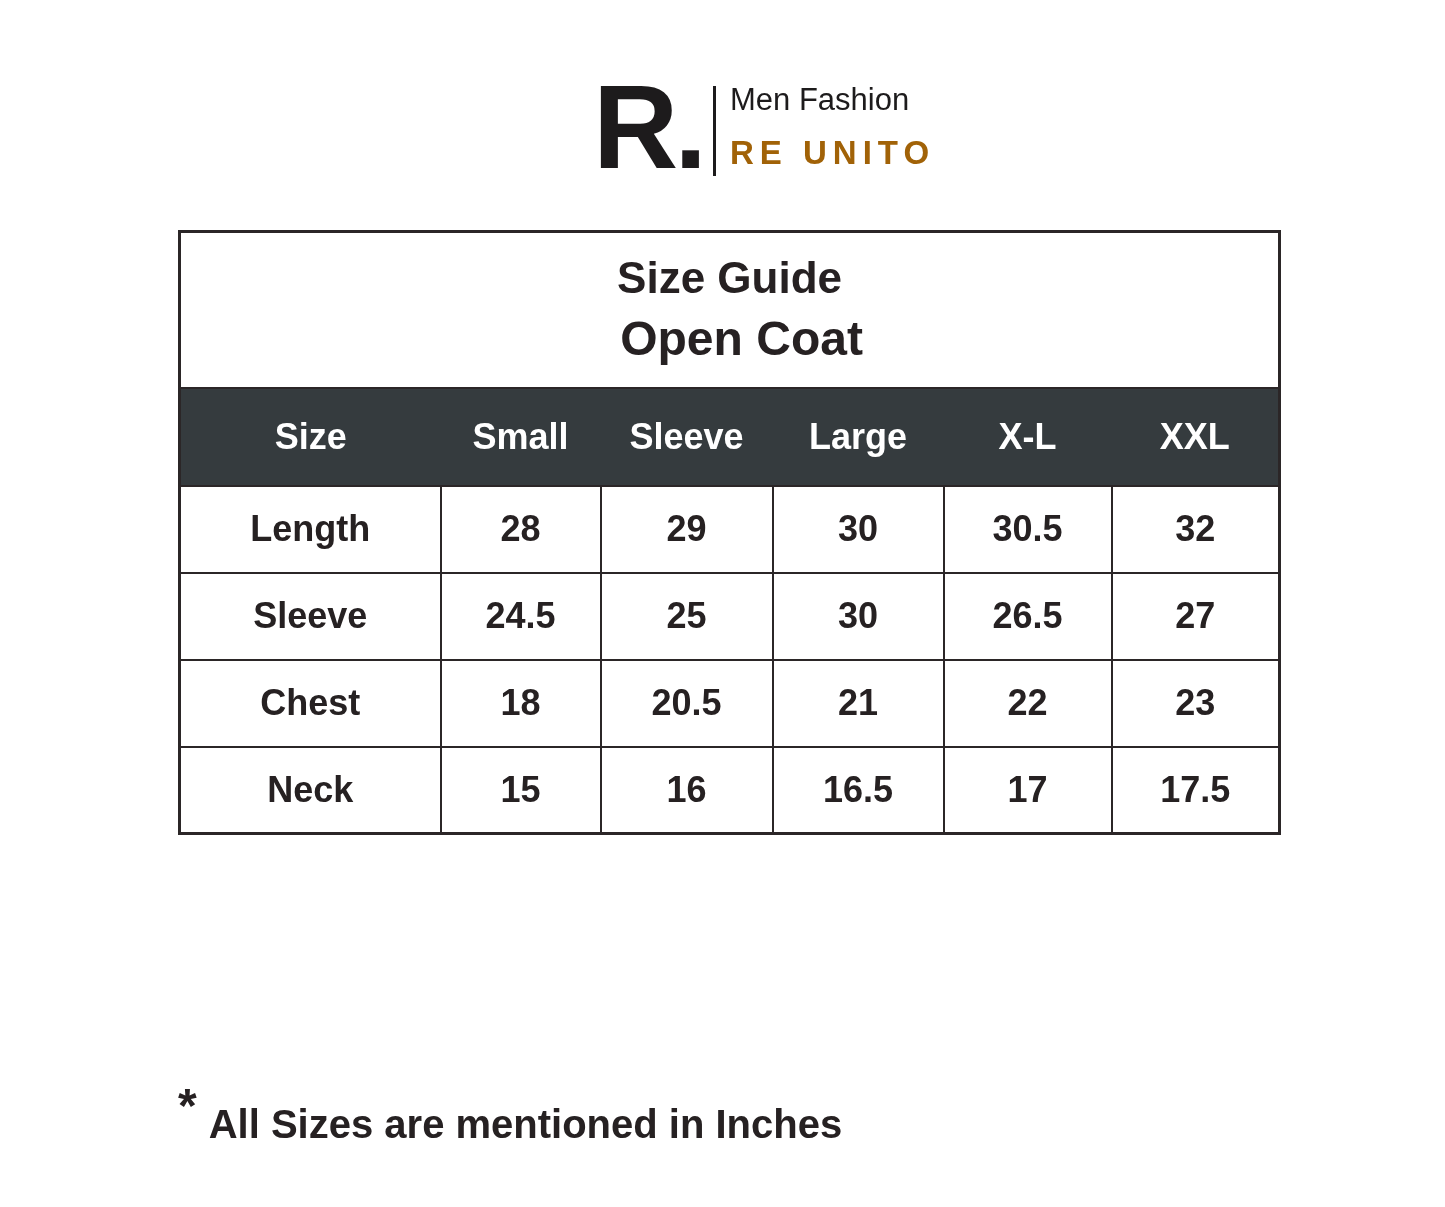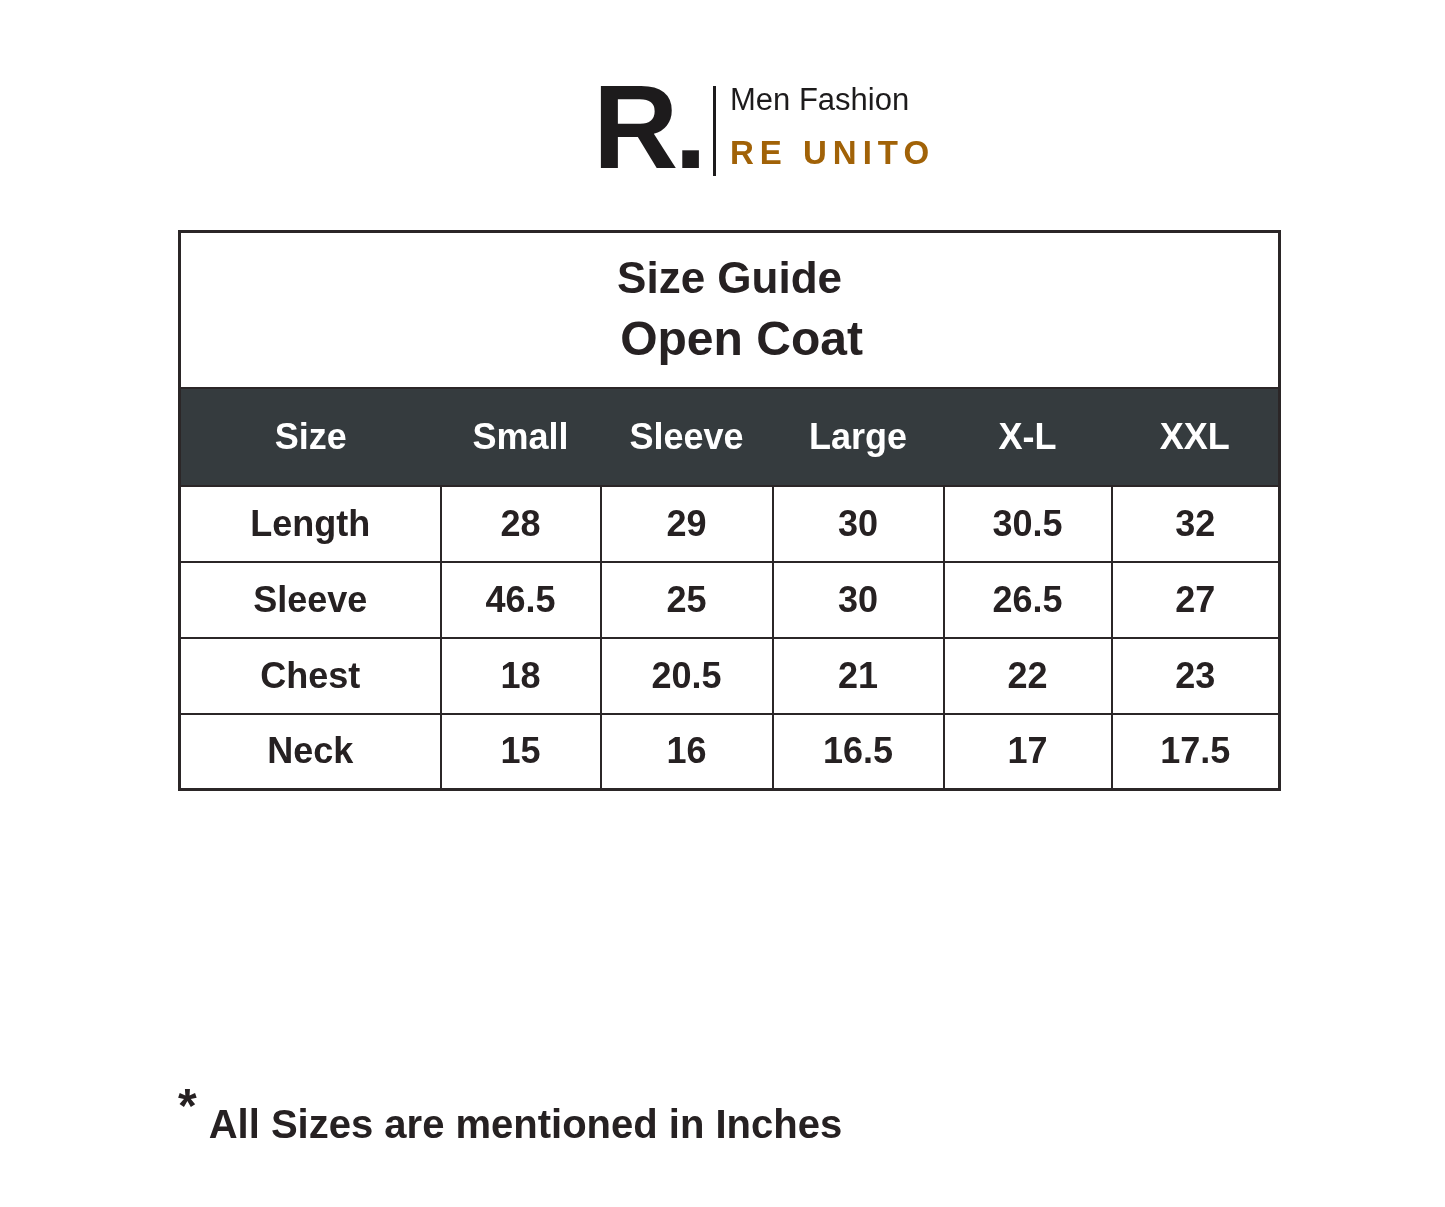--- a/index.html
+++ b/index.html
@@ -47,21 +47,21 @@
   tr.head-row th {
     background: var(--header_bg); color: var(--header_text);
     height: 98px; font-size: 36px; font-weight: 700;
     text-align: center; vertical-align: middle;
     border-top: 2px solid var(--line); border-bottom: 2px solid var(--line);
     border-left: 0; border-right: 0;
     padding: 0;
   }
 
   td.cell {
-    height: 76px; text-align: center; vertical-align: middle;
+    height: 87px; text-align: center; vertical-align: middle;
     font-size: 36px; font-weight: 700;
     border: 2px solid var(--line); background: #fff;
     padding: 0;
   }
 
   
   .footnote {
     position: absolute; left: 178px; top: 1078px; width: 1100px;
     white-space: nowrap;
   }
@@ -114,21 +114,21 @@
     <td class="cell">Length</td>
     <td class="cell">28</td>
     <td class="cell">29</td>
     <td class="cell">30</td>
     <td class="cell">30.5</td>
     <td class="cell">32</td>
   </tr>
 
   <tr>
     <td class="cell">Sleeve</td>
-    <td class="cell">46.5</td>
+    <td class="cell">24.5</td>
     <td class="cell">25</td>
     <td class="cell">30</td>
     <td class="cell">26.5</td>
     <td class="cell">27</td>
   </tr>
 
   <tr>
     <td class="cell">Chest</td>
     <td class="cell">18</td>
     <td class="cell">20.5</td>

